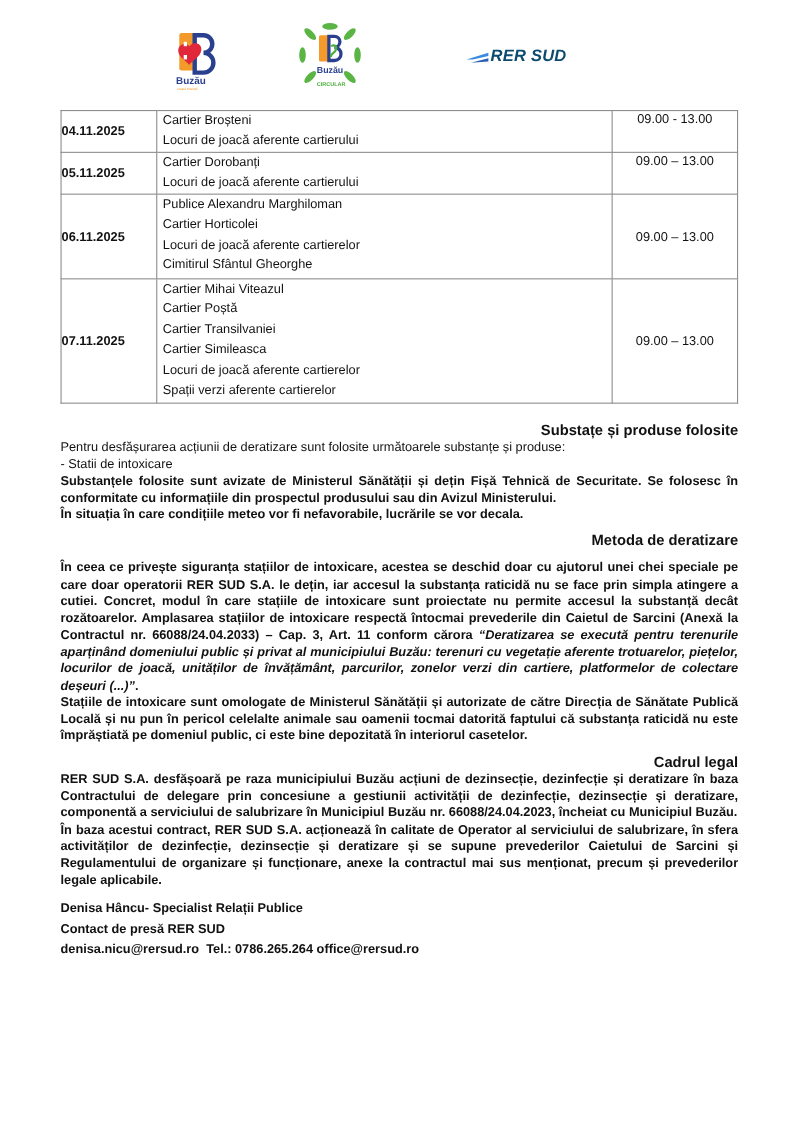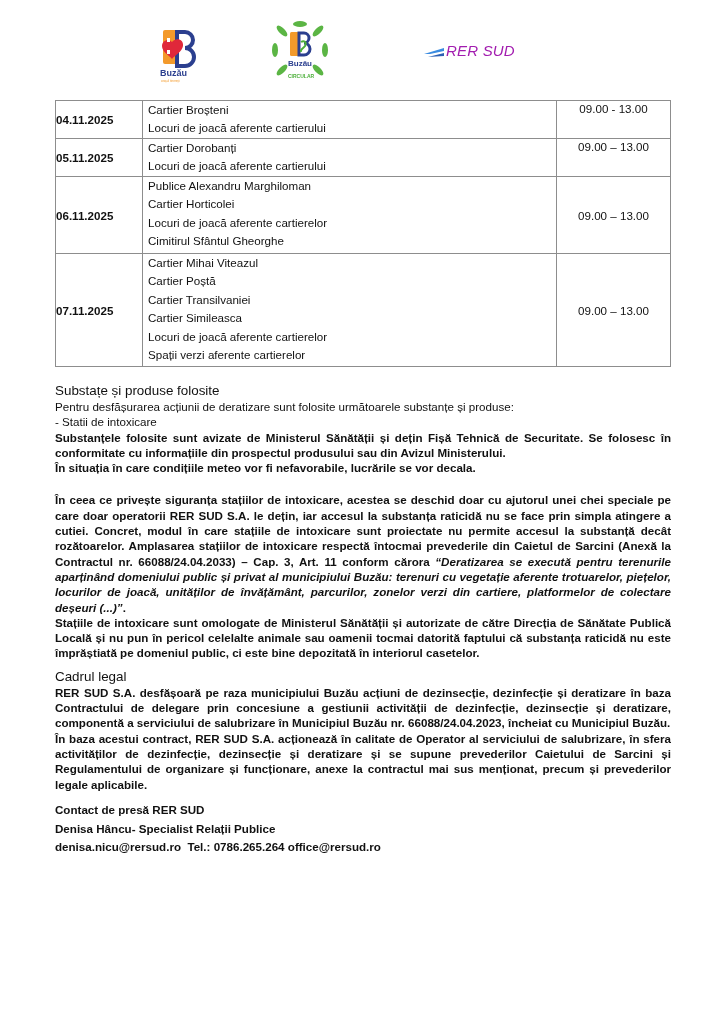--- a/index.html
+++ b/index.html
@@ -3,34 +3,34 @@
 <meta charset="utf-8">
 <style>
   html, body { margin:0; padding:0; background:#ffffff; }
   body { width:724px; height:1024px; position:relative; overflow:hidden;
          font-family:"Liberation Sans", "DejaVu Sans", sans-serif; color:#111; }
   .header { position:absolute; top:18px; left:0; width:724px; height:72px; }
   .logo { position:absolute; }
   .logo-buzau { left:158px; top:10px; width:40px; height:58px; }
   .logo-circular { left:270px; top:0px; width:60px; height:70px; }
   .logo-rersud { left:422px; top:24px; width:96px; height:22px; }
-  .rersud-text { position:absolute; left:24px; top:0; font-weight:normal; font-style:italic;
-                 font-size:15px; color:#a21caf; letter-spacing:0.2px; white-space:nowrap; }
+  .rersud-text { position:absolute; left:24px; top:0; font-weight:bold; font-style:italic;
+                 font-size:15px; color:#0c4a6e; letter-spacing:0.2px; white-space:nowrap; }
 
   table.sched { position:absolute; left:55px; top:100px; width:616px; border-collapse:collapse;
                 font-size:11.6px; }
   table.sched td { border:1px solid #8d8d8d; vertical-align:top; padding:0; }
   td.date { width:86px; font-weight:bold; text-align:left; vertical-align:middle !important; }
   td.places { width:408px; padding-left:5px !important;margin-top:32px; }
   td.places div { height:18.4px; line-height:18.4px; white-space:nowrap; }
   td.time { text-align:center; padding-top:1px !important; }
   td.time.mid { vertical-align:middle !important; }
 
   .content { position:absolute; left:55px; top:383px; width:616px; font-size:11.6px; line-height:15.3px; }
-  .h { font-family:"Liberation Sans", sans-serif; font-weight:normal; font-size:13.4px; line-height:16px; margin:0; }
+  .h { font-family:"Liberation Sans", sans-serif; font-weight:bold; font-size:13.4px; line-height:16px; margin:0;text-align:right; }
   p { margin:0; }
   .j { text-align:justify;font-weight:bold; }
   .b { font-weight:bold; }
   .i { font-style:italic; }
   .gap { height:9px; }
   .gap2 { height:8px; }
   .contact div { line-height:18.7px; font-weight:bold; }
 </style>
 </head>
 <body>
@@ -124,37 +124,38 @@
     <h3 class="h">Substațe și produse folosite</h3>
     <p>Pentru desfășurarea acțiunii de deratizare sunt folosite următoarele substanțe și produse:</p>
     <p>- Statii de intoxicare</p>
     <p class="j">Substanțele folosite sunt avizate de Ministerul Sănătății și dețin Fișă Tehnică de Securitate. Se folosesc în conformitate cu informațiile din prospectul produsului sau din Avizul Ministerului.</p>
     <p class="b">În situația în care condițiile meteo vor fi nefavorabile, lucrările se vor decala.</p>
   </section>
 
   <div class="gap2"></div>
 
   <section>
+    <h3 class="h">Metoda de deratizare</h3>
     <div class="gap"></div>
     <p class="j"><span>În ceea ce privește siguranța stațiilor de intoxicare, acestea se deschid doar cu ajutorul unei chei speciale pe care doar operatorii RER SUD S.A. le dețin, iar accesul la substanța raticidă nu se face prin simpla atingere a cutiei. Concret, modul în care stațiile de intoxicare sunt proiectate nu permite accesul la substanță decât rozătoarelor. Amplasarea stațiilor de intoxicare respectă întocmai prevederile din Caietul de Sarcini (Anexă la Contractul nr. 66088/24.04.2033) – Cap. 3, Art. 11 conform cărora </span><span class="i">“Deratizarea se execută pentru terenurile aparținând domeniului public și privat al municipiului Buzău: terenuri cu vegetație aferente trotuarelor, piețelor, locurilor de joacă, unităților de învățământ, parcurilor, zonelor verzi din cartiere, platformelor de colectare deșeuri (...)”</span><span>.</span></p>
     <p class="j">Stațiile de intoxicare sunt omologate de Ministerul Sănătății și autorizate de către Direcția de Sănătate Publică Locală și nu pun în pericol celelalte animale sau oamenii tocmai datorită faptului că substanța raticidă nu este împrăștiată pe domeniul public, ci este bine depozitată în interiorul casetelor.</p>
   </section>
 
   <div class="gap2"></div>
 
   <section>
     <h3 class="h">Cadrul legal</h3>
     <p class="j">RER SUD S.A. desfășoară pe raza municipiului Buzău acțiuni de dezinsecție, dezinfecție și deratizare în baza Contractului de delegare prin concesiune a gestiunii activității de dezinfecție, dezinsecție și deratizare, componentă a serviciului de salubrizare în Municipiul Buzău nr. 66088/24.04.2023, încheiat cu Municipiul Buzău.</p>
     <p class="j">În baza acestui contract, RER SUD S.A. acționează în calitate de Operator al serviciului de salubrizare, în sfera activităților de dezinfecție, dezinsecție și deratizare și se supune prevederilor Caietului de Sarcini și Regulamentului de organizare și funcționare, anexe la contractul mai sus menționat, precum și prevederilor legale aplicabile.</p>
   </section>
 
   <div class="gap"></div>
 
   <section class="contact">
+    <div>Denisa Hâncu- Specialist Relații Publice</div>
     <div>Contact de presă RER SUD</div>
-    <div>Denisa Hâncu- Specialist Relații Publice</div>
     <div>
       <span>denisa.nicu@rersud.ro</span>&nbsp;
       <span>Tel.: 0786.265.264</span>
       <span>office@rersud.ro</span>
     </div>
   </section>
 </div>
 
 </body></html>

